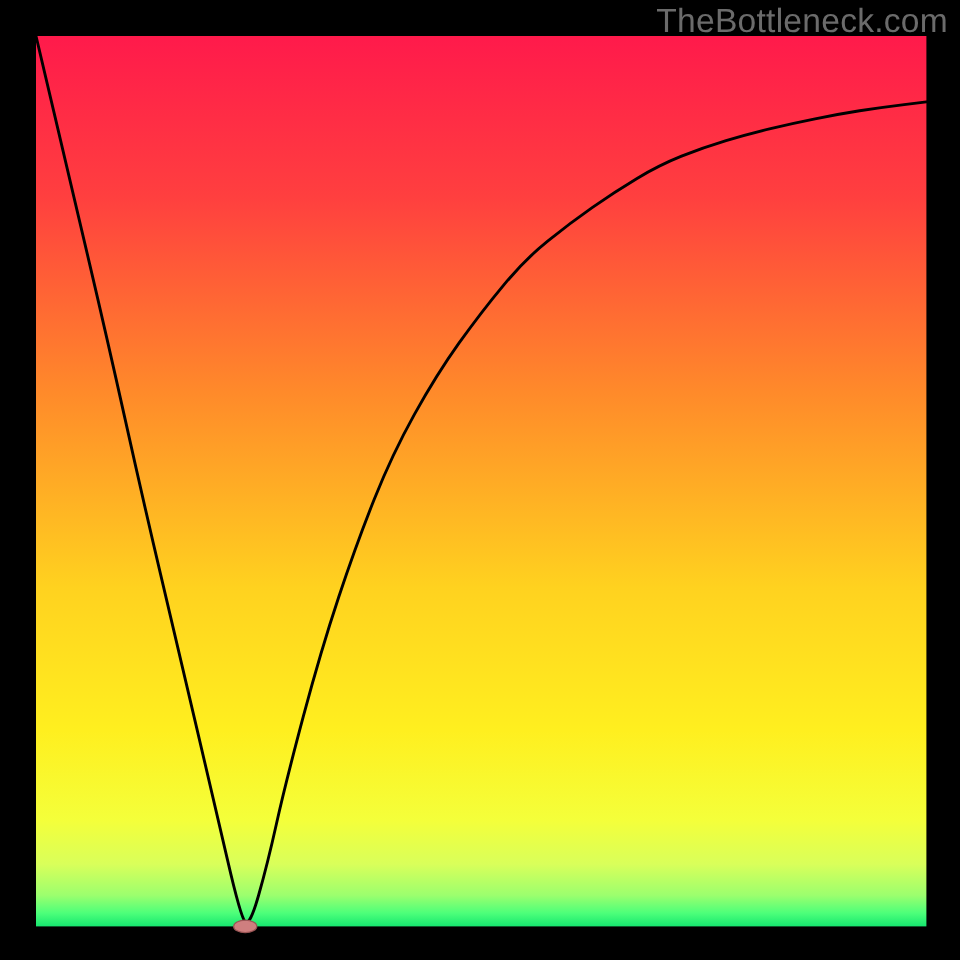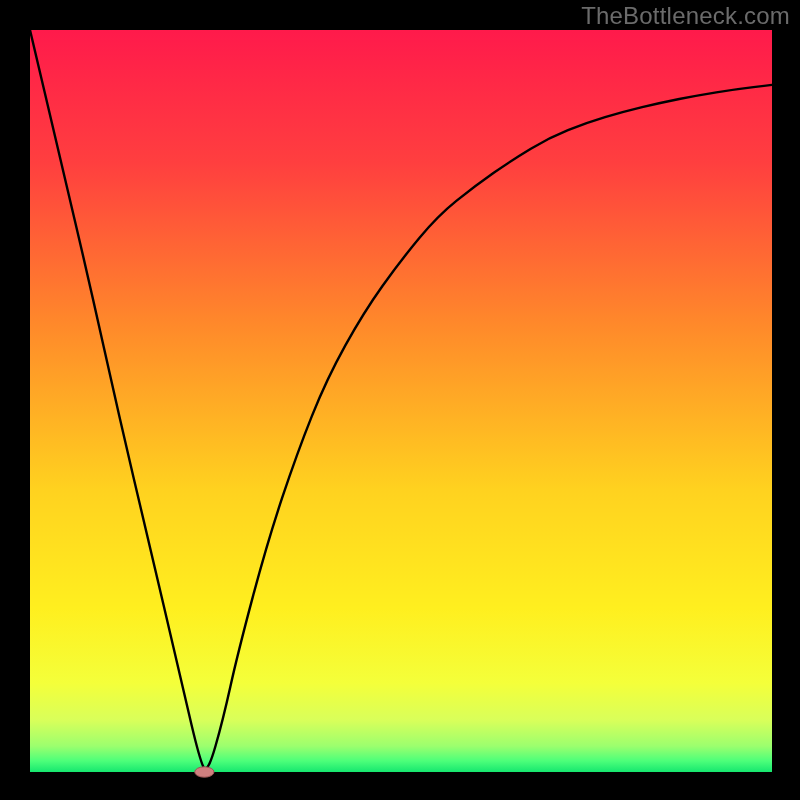--- a/index.html
+++ b/index.html
@@ -14,21 +14,21 @@
     position: relative;
     width: 800px;
     height: 800px;
     background: #000;
   }
   .watermark {
     position: absolute;
     top: 2px;
     right: 10px;
     color: #6b6b6b;
-    font-size: 24px;
+    font-size: 28px;
     font-weight: 500;
     letter-spacing: 0.2px;
   }
   svg {
     display: block;
   }
 </style>
 </head>
 <body>
 

